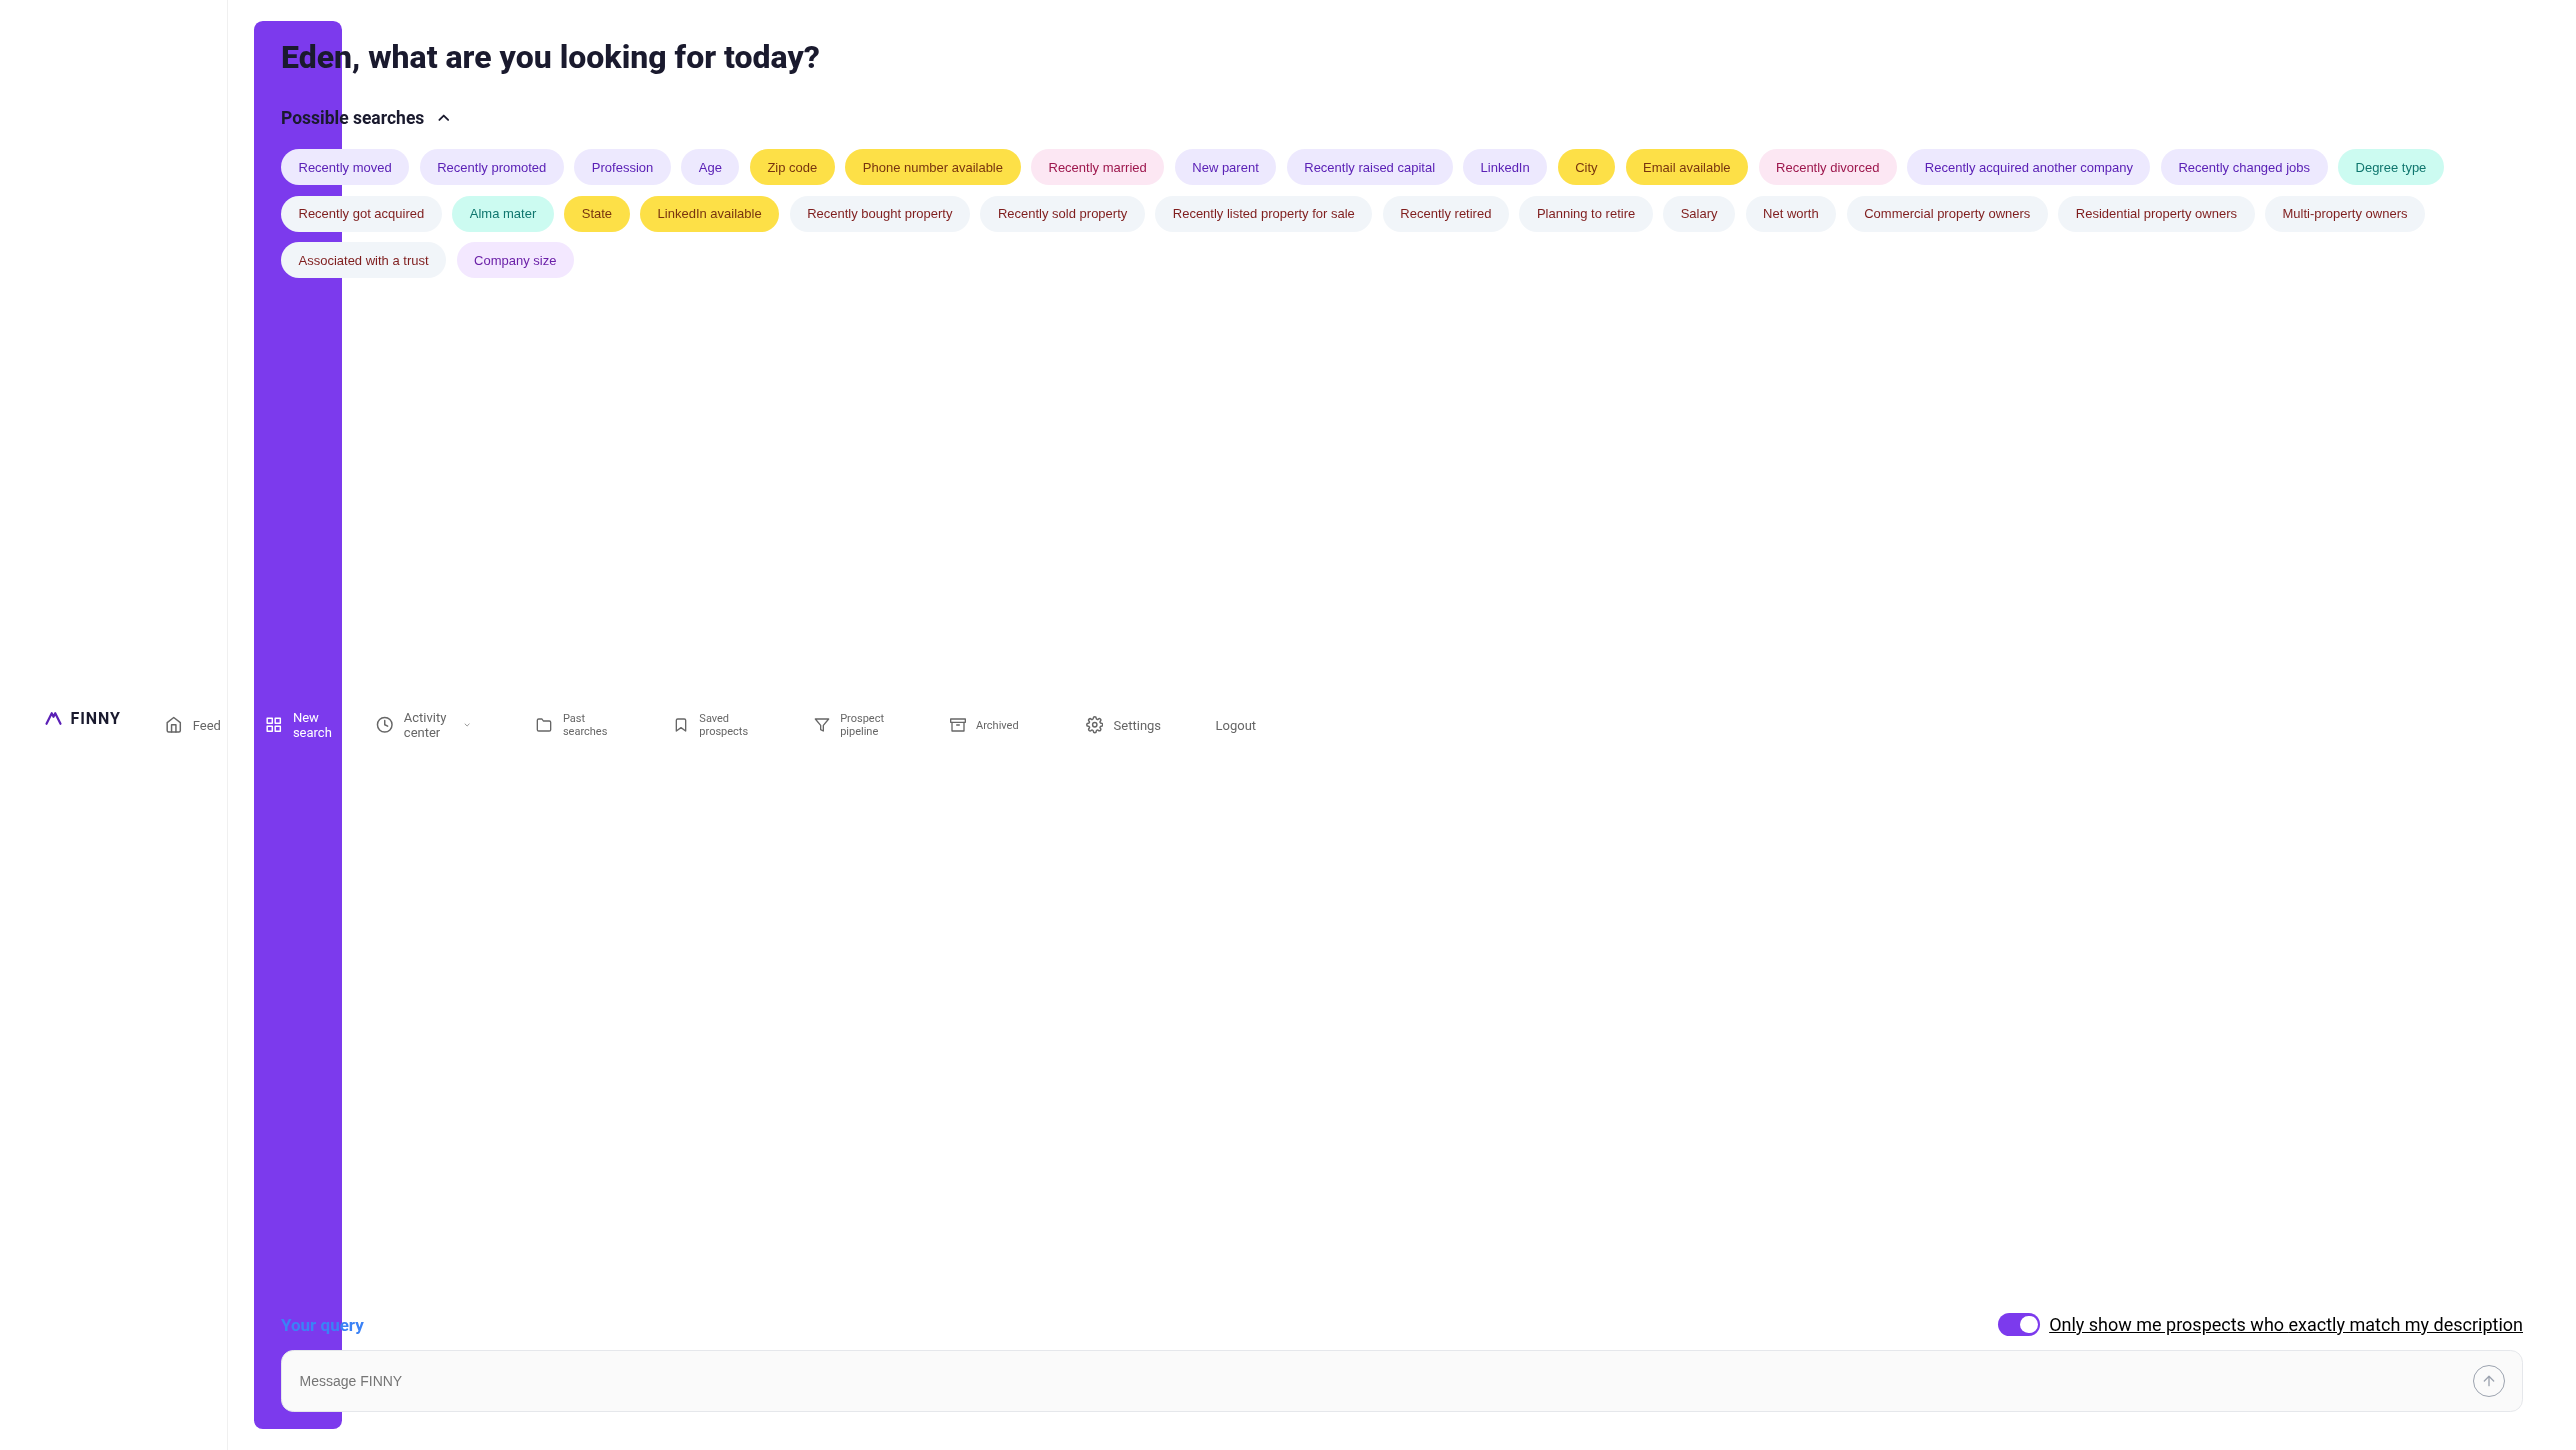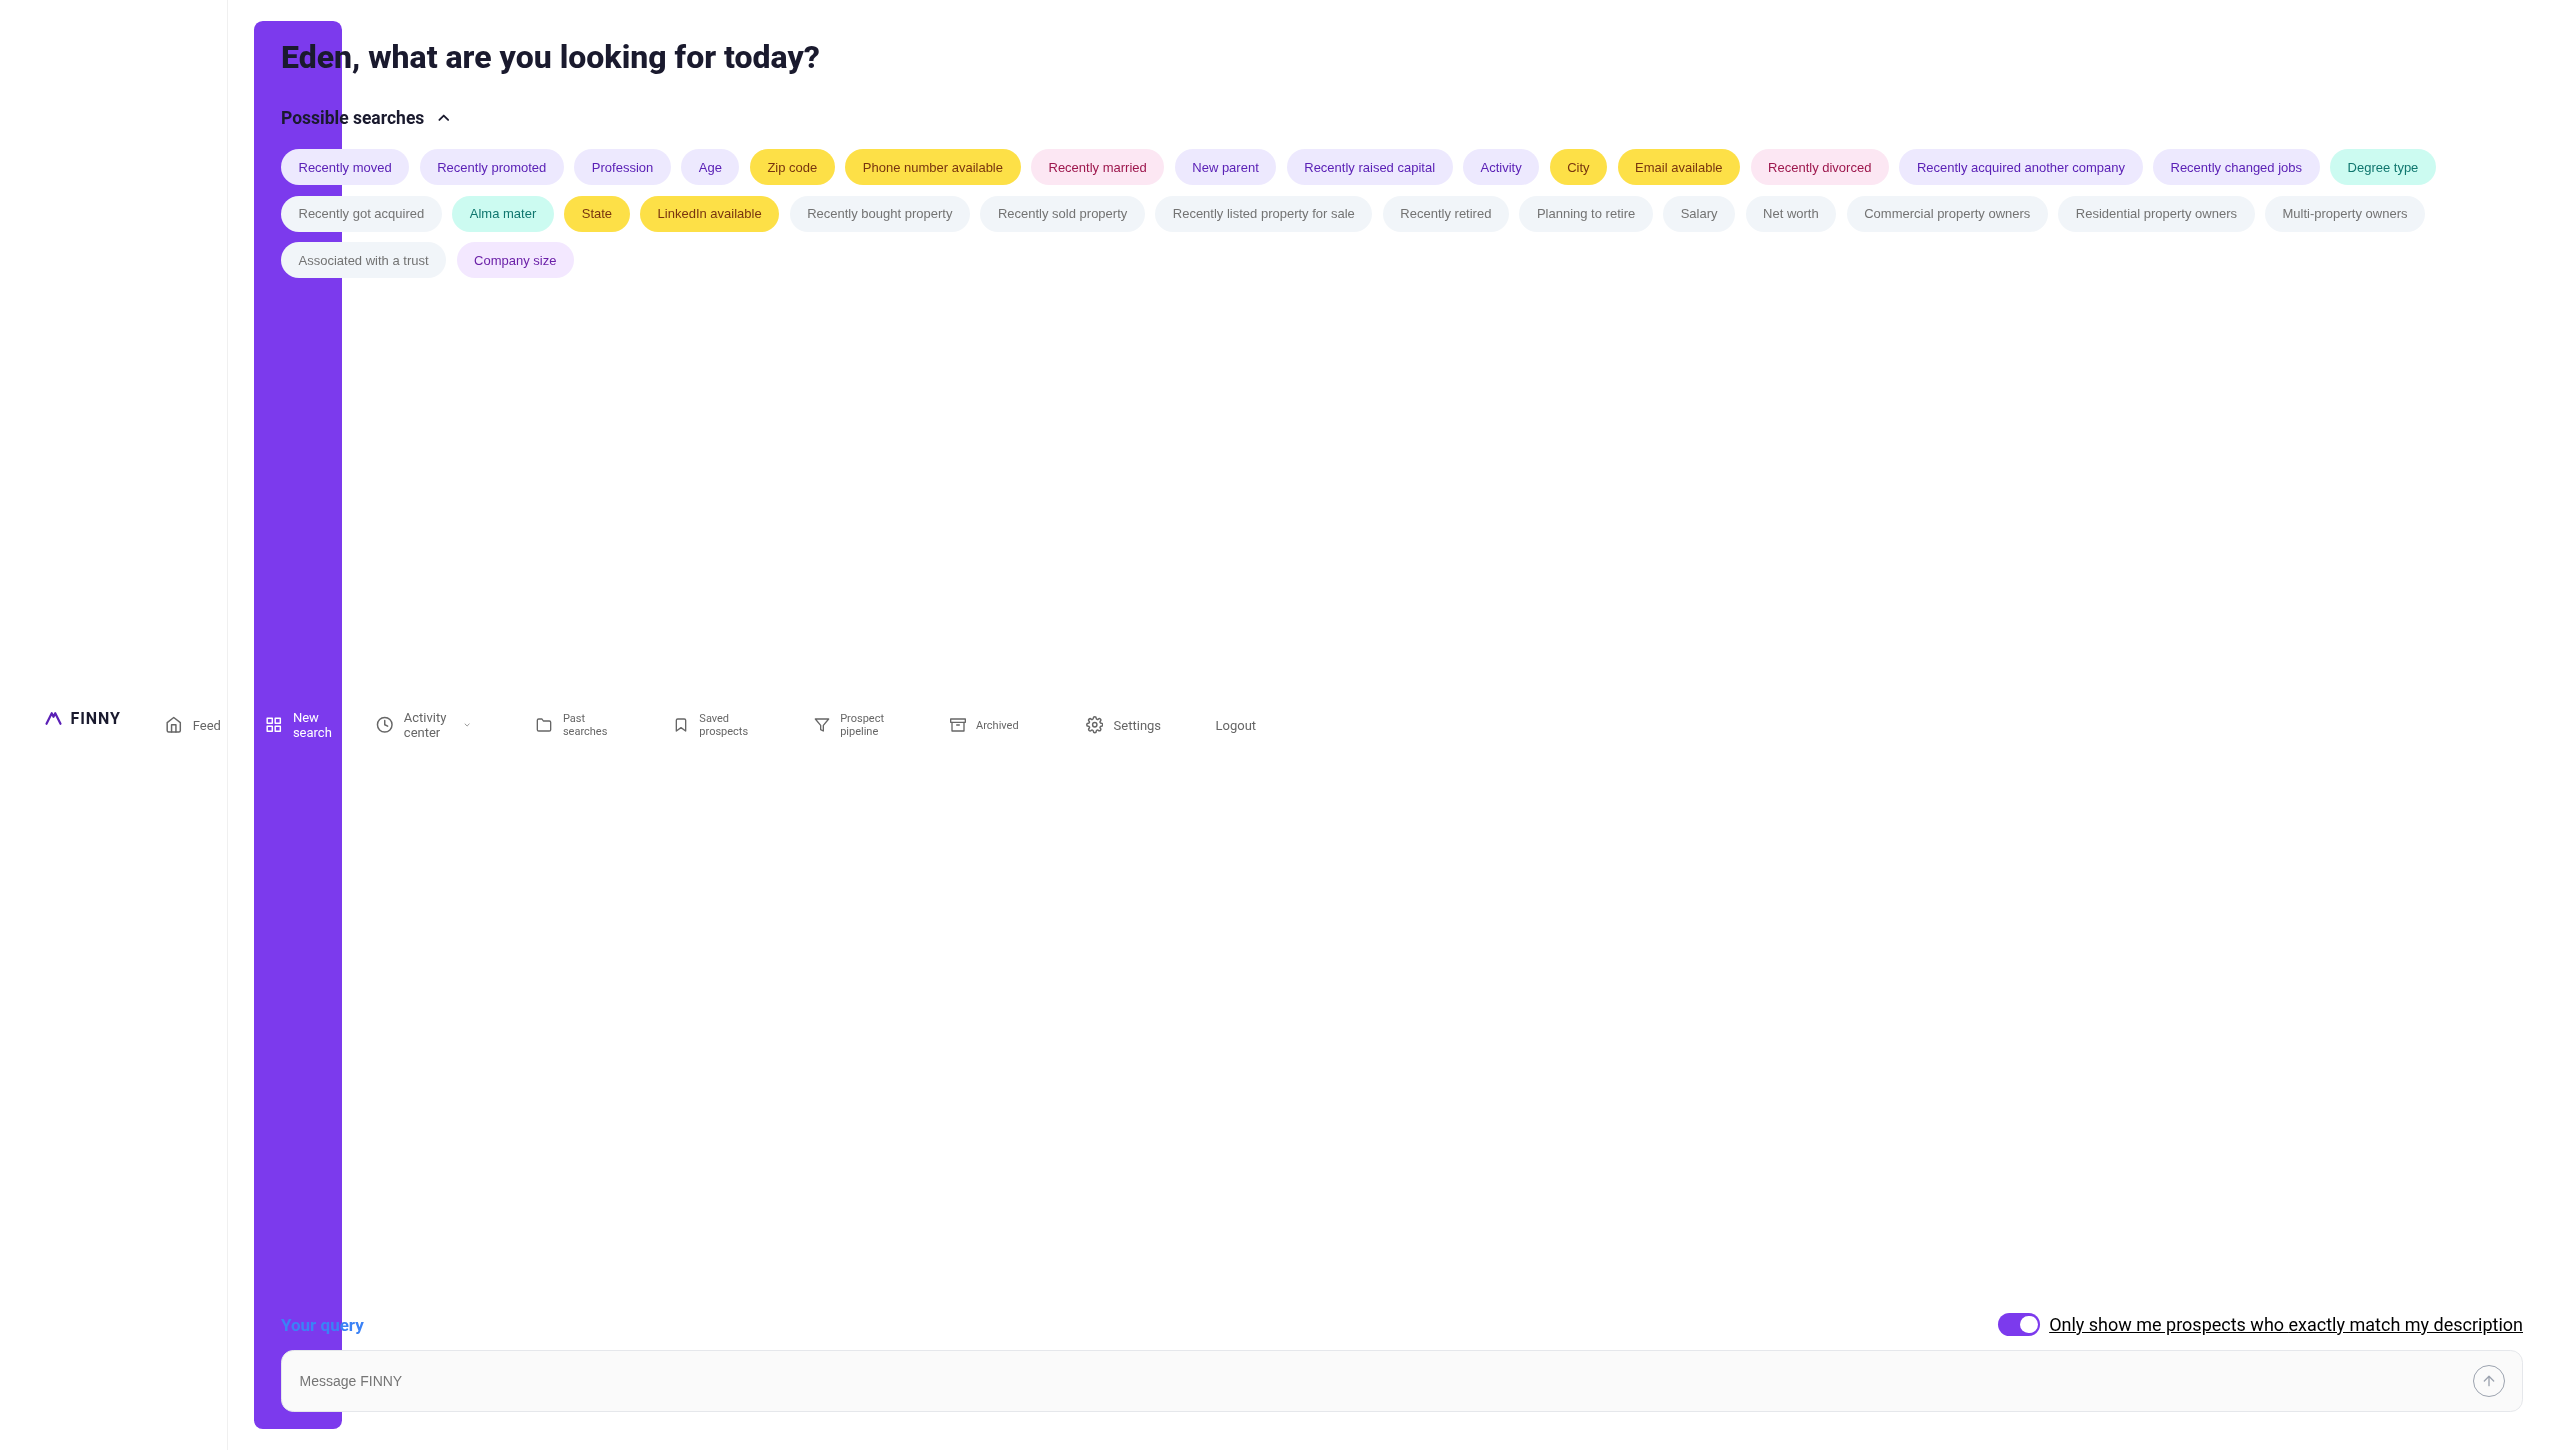--- a/index.html
+++ b/index.html
@@ -153,21 +153,21 @@
       transition: opacity 0.15s;
       border: none;
       white-space: nowrap;
     }
 
     .tag-purple-light { background: #ede9fe; color: #5b21b6; }
     .tag-pink-light { background: #fce7f3; color: #9d174d; }
     .tag-yellow-light { background: #fde047; color: #78350f; }
     .tag-teal-light { background: #ccfbf1; color: #0f766e; }
     .tag-lavender-light { background: #f3e8ff; color: #6b21a8; }
-    .tag-gray-light { background: #f1f5f9; color: #737373; text-align: right; }
+    .tag-gray-light { background: #f1f5f9; color: #7f1d1d; text-align: right; }
 
     
     .query-section {
       margin-top: auto;
     }
 
     .query-header {
       display: flex;
       align-items: center;
       justify-content: space-between;
@@ -365,21 +365,21 @@
   <div class="tags-container" id="tags-container">
   <button class="tag tag-purple-light">Recently moved</button>
       <button class="tag tag-purple-light">Recently promoted</button>
       <button class="tag tag-purple-light">Profession</button>
       <button class="tag tag-purple-light">Age</button>
       <button class="tag tag-yellow-light">Zip code</button>
       <button class="tag tag-yellow-light">Phone number available</button>
       <button class="tag tag-pink-light">Recently married</button>
       <button class="tag tag-purple-light">New parent</button>
       <button class="tag tag-purple-light">Recently raised capital</button>
-      <button class="tag tag-purple-light">Activity</button>
+      <button class="tag tag-purple-light">LinkedIn</button>
       <button class="tag tag-yellow-light">City</button>
       <button class="tag tag-yellow-light">Email available</button>
       <button class="tag tag-pink-light">Recently divorced</button>
       <button class="tag tag-purple-light">Recently acquired another company</button>
       <button class="tag tag-purple-light">Recently changed jobs</button>
       <button class="tag tag-teal-light">Degree type</button>
       <button class="tag tag-gray-light">Recently got acquired</button>
       <button class="tag tag-teal-light">Alma mater</button>
       <button class="tag tag-yellow-light">State</button>
       <button class="tag tag-yellow-light">LinkedIn available</button>

